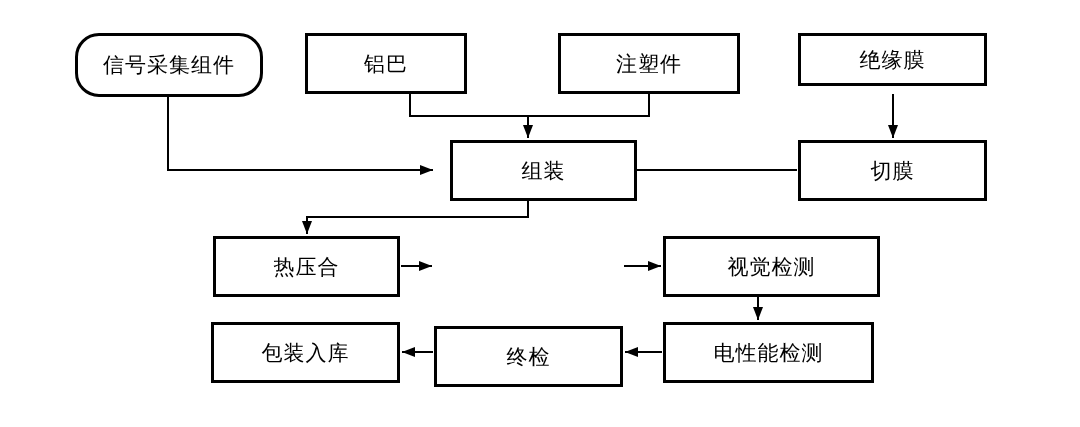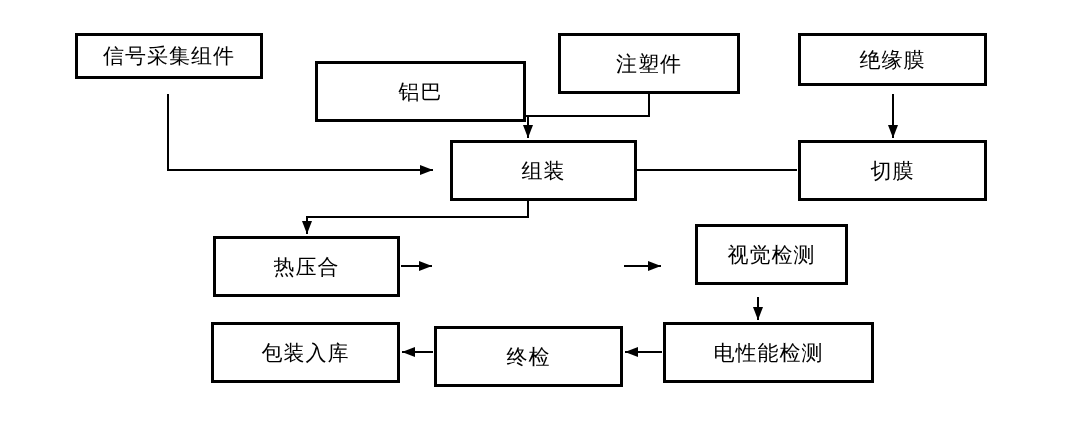--- a/index.html
+++ b/index.html
@@ -69,28 +69,28 @@
 
     <polyline points="624,266 661,266" marker-end="url(#arrow)"></polyline>
 
     <polyline points="758,297 758,320" marker-end="url(#arrow)"></polyline>
 
     <polyline points="662,352 625,352" marker-end="url(#arrow)"></polyline>
 
     <polyline points="433,352 402,352" marker-end="url(#arrow)"></polyline>
   </svg>
 
-  <div class="node" style="left:75px; top:33px; width:188px; height:46px;">信号采集组件</div>
-  <div class="node" style="left:315px; top:33px; width:211px; height:61px;margin-top:28px;">铝巴</div>
+  <div class="node" style="left:75px; top:33px; width:188px; height:64px;border-radius:24px;">信号采集组件</div>
+  <div class="node" style="left:305px; top:33px; width:162px; height:61px;">铝巴</div>
   <div class="node" style="left:558px; top:33px; width:182px; height:61px;">注塑件</div>
   <div class="node" style="left:798px; top:33px; width:189px; height:53px;">绝缘膜</div>
 
   <div class="node" style="left:435px; top:140px; width:187px; height:61px;margin-left:15px;">组装</div>
   <div class="node" style="left:798px; top:140px; width:189px; height:61px;">切膜</div>
 
   <div class="node" style="left:213px; top:236px; width:187px; height:61px;">热压合</div>
-  <div class="node" style="left:663px; top:224px; width:153px; height:61px;margin-left:32px;">视觉检测</div>
+  <div class="node" style="left:663px; top:236px; width:217px; height:61px;">视觉检测</div>
 
   <div class="node" style="left:211px; top:322px; width:189px; height:61px;">包装入库</div>
   <div class="node" style="left:434px; top:326px; width:189px; height:61px;">终检</div>
   <div class="node" style="left:663px; top:322px; width:211px; height:61px;">电性能检测</div>
 
 </div>
 
 </body></html>

